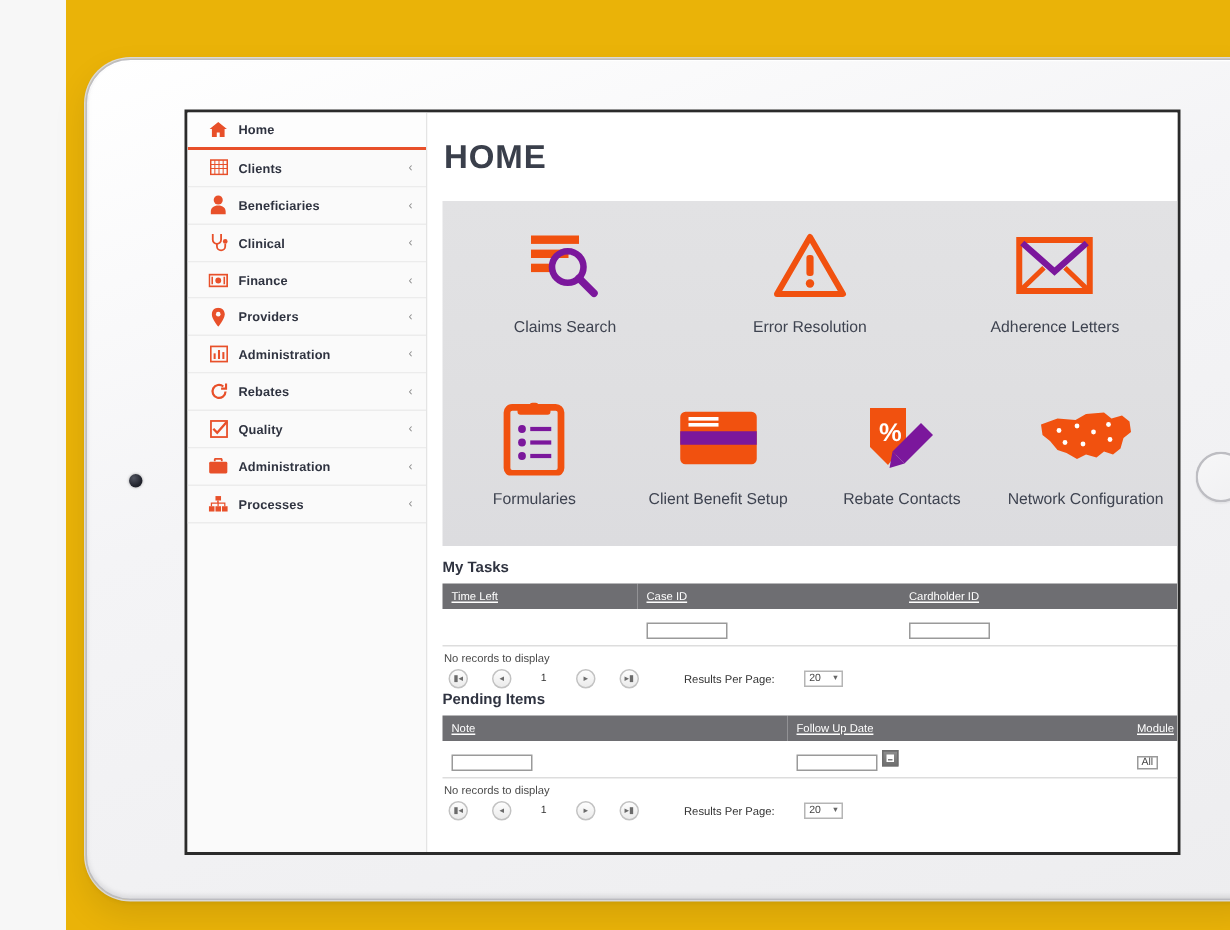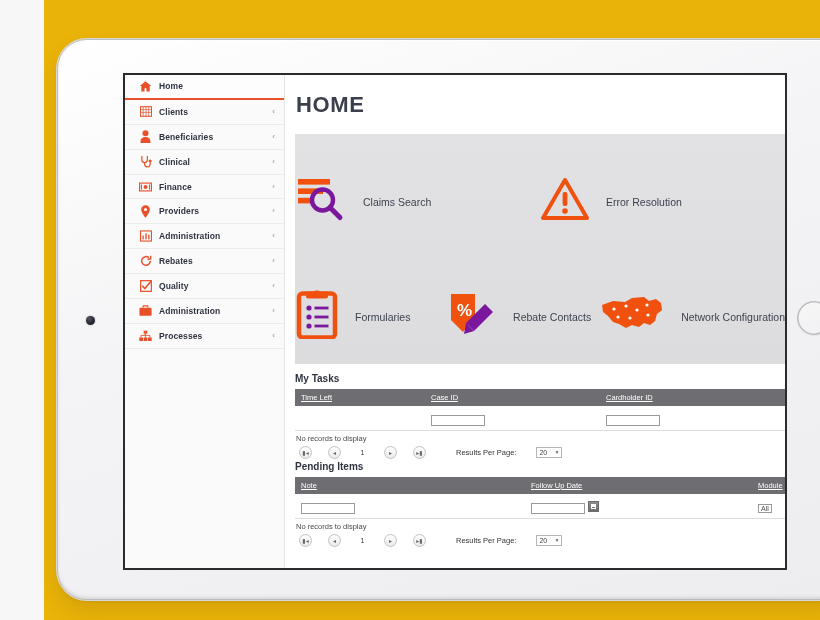--- a/index.html
+++ b/index.html
@@ -178,27 +178,26 @@
     height: 230px;
     background: linear-gradient(180deg, #e2e2e4 0%, #dfdfe1 55%, #dcdcdf 100%);
   }
   .tile-row {
     display: flex;
     height: 115px;
   }
   .tile {
     flex: 1 1 0;
     display: flex;
-    flex-direction: row;
+    flex-direction: column;
     align-items: center;
     justify-content: flex-start;
     padding-top: 14px;
     cursor: pointer;
     box-sizing: border-box;
-    gap: 16px;
   }
   .tile-icon {
     height: 58px;
     display: flex;
     align-items: center;
     justify-content: center;
   }
   .tile-label {
     margin-top: 6px;
     font-size: 10.5px;
@@ -517,20 +516,30 @@
                 <svg width="50" height="44" viewBox="0 0 50 44">
                   <path d="M25 3 L47 41 H3 Z" fill="none" stroke="#f1510f" stroke-width="4" stroke-linejoin="round"></path>
                   <rect x="22.6" y="15" width="4.8" height="14" rx="2" fill="#f1510f"></rect>
                   <circle cx="25" cy="34" r="2.8" fill="#f1510f"></circle>
                 </svg>
               </div>
               <div class="tile-label">Error Resolution</div>
             </div>
 
 
+            <div class="tile">
+              <div class="tile-icon">
+                <svg width="52" height="40" viewBox="0 0 52 40">
+                  <rect x="2.5" y="3" width="47" height="34" fill="none" stroke="#f1510f" stroke-width="4"></rect>
+                  <path d="M4.5 5 L26 24 L47.5 5" fill="none" stroke="#7b179c" stroke-width="4.2"></path>
+                  <path d="M4.5 35.5 L19 21.5 M47.5 35.5 L33 21.5" fill="none" stroke="#f1510f" stroke-width="3.4"></path>
+                </svg>
+              </div>
+              <div class="tile-label">Adherence Letters</div>
+            </div>
           </div>
 
           <div class="tile-row">
 
             <div class="tile">
               <div class="tile-icon">
                 <svg width="44" height="50" viewBox="0 0 44 50">
                   <rect x="19" y="1.5" width="6" height="5" rx="2" fill="#f1510f"></rect>
                   <rect x="4" y="4.5" width="36" height="44" rx="3.5" fill="none" stroke="#f1510f" stroke-width="4.5"></rect>
                   <rect x="11" y="2.5" width="22" height="7" rx="2" fill="#f1510f"></rect>
@@ -538,20 +547,32 @@
                   <circle cx="14" cy="28" r="2.6" fill="#7b179c"></circle>
                   <circle cx="14" cy="37" r="2.6" fill="#7b179c"></circle>
                   <rect x="19.5" y="17.6" width="14" height="2.8" fill="#7b179c"></rect>
                   <rect x="19.5" y="26.6" width="14" height="2.8" fill="#7b179c"></rect>
                   <rect x="19.5" y="35.6" width="14" height="2.8" fill="#7b179c"></rect>
                 </svg>
               </div>
               <div class="tile-label">Formularies</div>
             </div>
 
+            <div class="tile">
+              <div class="tile-icon">
+                <svg width="54" height="38" viewBox="0 0 54 38">
+                  <rect x="1.5" y="1.5" width="51" height="35" rx="3.5" fill="#f1510f"></rect>
+                  <rect x="1.5" y="14.5" width="51" height="9" fill="#7b179c"></rect>
+                  <rect x="7" y="5" width="20" height="2.4" fill="#ffffff"></rect>
+                  <rect x="7" y="9" width="20" height="2.4" fill="#ffffff"></rect>
+                  <rect x="7" y="26" width="20" height="2.4" fill="#ffffff" opacity="0.0"></rect>
+                </svg>
+              </div>
+              <div class="tile-label">Client Benefit Setup</div>
+            </div>
 
             <div class="tile">
               <div class="tile-icon">
                 <svg width="50" height="48" viewBox="0 0 50 48">
                   <path d="M4 4 H28 L28 26 L16 42 L4 30 Z" fill="#f1510f"></path>
                   <text x="10" y="26" font-family="Liberation Sans, sans-serif" font-size="17" font-weight="bold" fill="#ffffff">%</text>
                   <path d="M38 14 L46 22 L27 41 L19 33 Z" fill="#7b179c"></path>
                   <path d="M19 33 L27 41 L17 44 Z" fill="#7b179c"></path>
                 </svg>
               </div>

